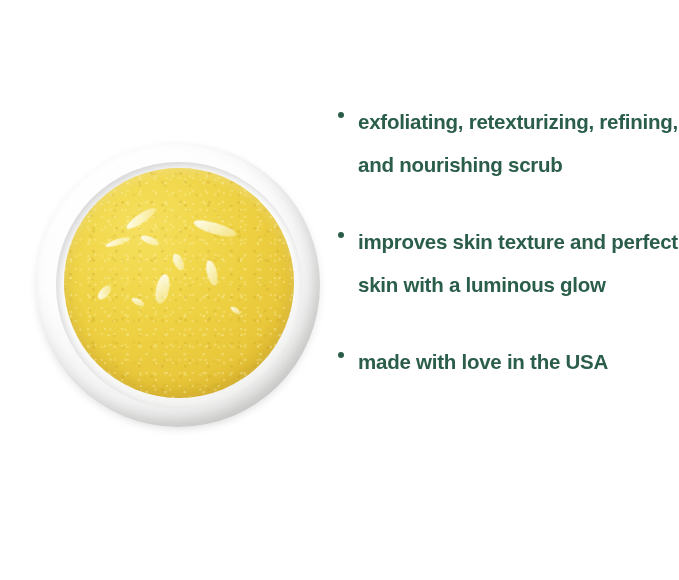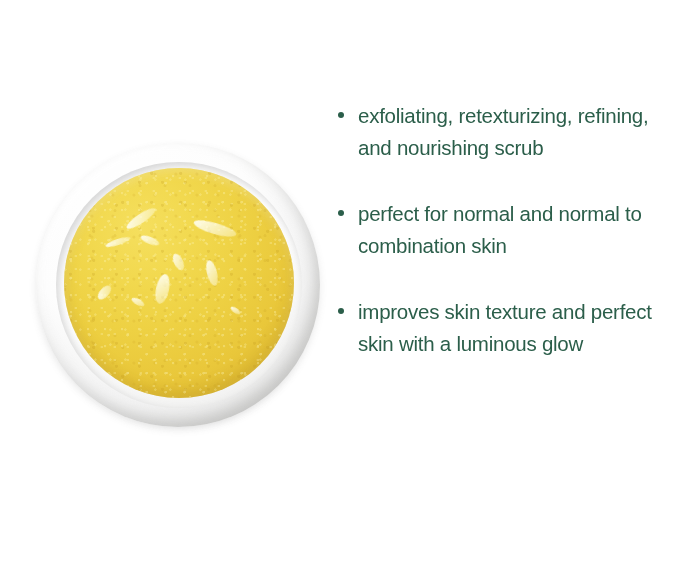--- a/index.html
+++ b/index.html
@@ -127,22 +127,22 @@
     width: 344px;
     margin: 0;
     padding: 0;
     list-style: none;
   }
   .feature-item {
     position: relative;
     padding-left: 22px;
     margin-bottom: 34px;
     font-size: 20.5px;
-    font-weight: normal;
-    line-height: 32px;
+    font-weight: bold;
+    line-height: 43px;
     letter-spacing: -0.25px;
     color: #2b5e4a;
   }
   .feature-item:last-child {
     margin-bottom: 0;
   }
   .feature-bullet {
     position: absolute;
     left: 2px;
     top: 12px;
@@ -179,21 +179,21 @@
     </div>
   </div>
 
   <ul class="features">
     <li class="feature-item">
       <span class="feature-bullet"></span>
       <span class="feature-text">exfoliating, retexturizing, refining, and nourishing scrub</span>
     </li>
     <li class="feature-item">
       <span class="feature-bullet"></span>
-      <span class="feature-text">perfect for normal and normal to combination skin</span>
+      <span class="feature-text">improves skin texture and perfect skin with a luminous glow</span>
     </li>
     <li class="feature-item">
       <span class="feature-bullet"></span>
-      <span class="feature-text">improves skin texture and perfect skin with a luminous glow</span>
+      <span class="feature-text">made with love in the USA</span>
     </li>
   </ul>
 
 </div>
 
 </body></html>

